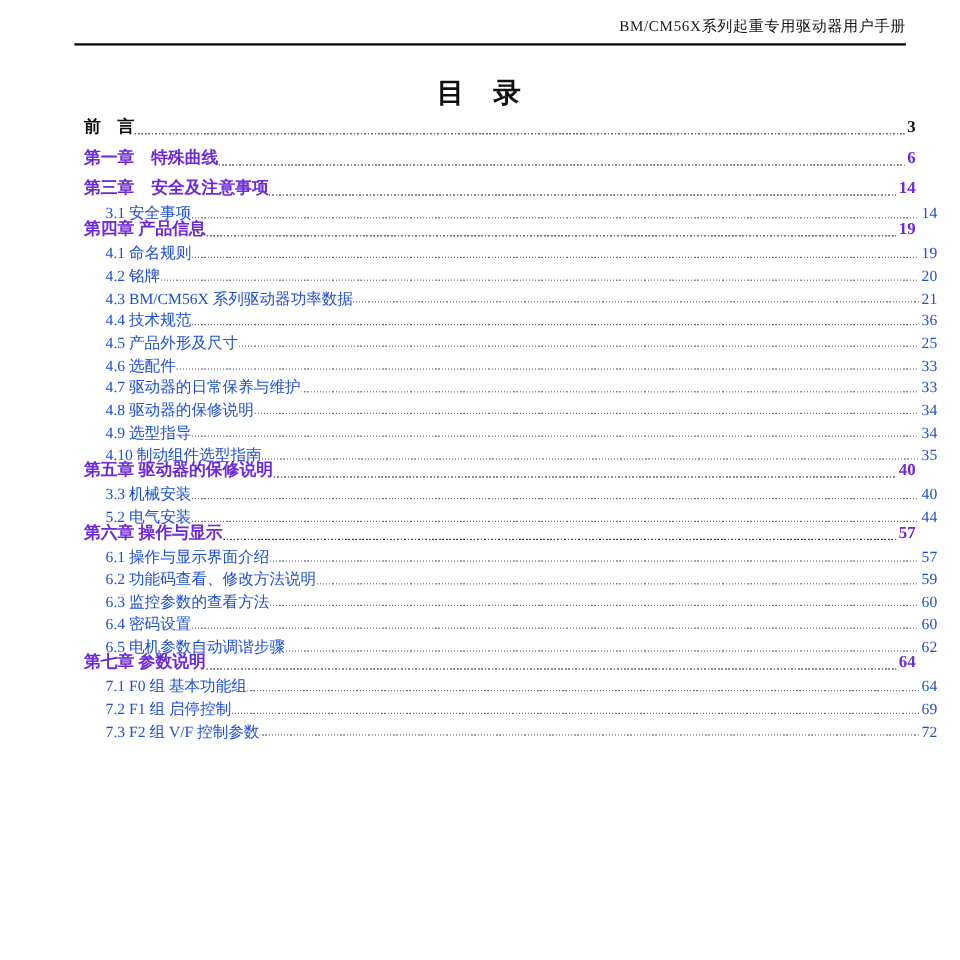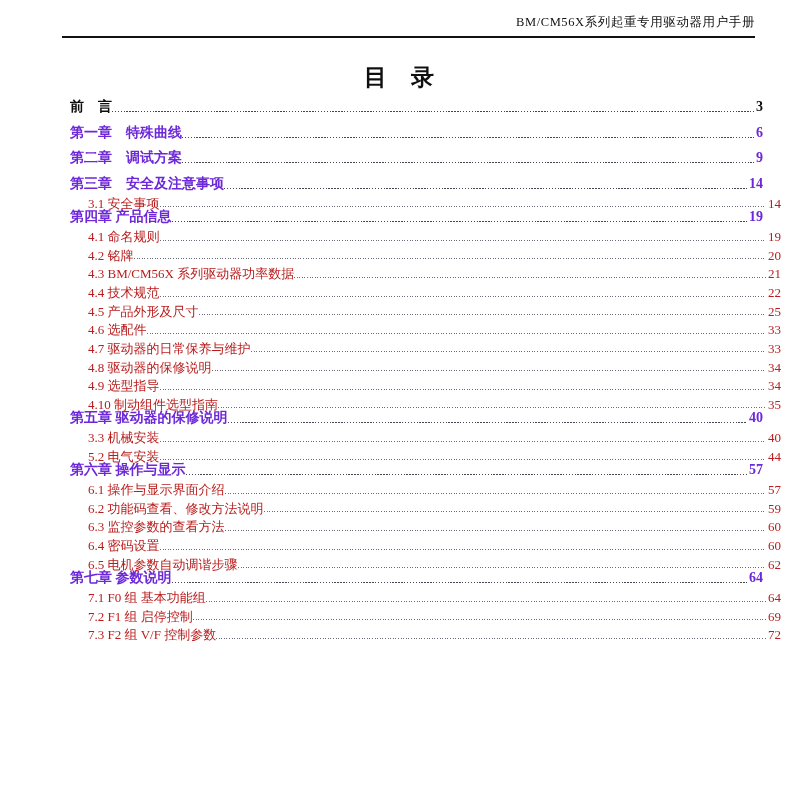--- a/index.html
+++ b/index.html
@@ -138,21 +138,21 @@
     background-image: repeating-linear-gradient(
         to right,
         #44444f 0px, #44444f 1.4px,
         rgba(255,255,255,0) 1.4px, rgba(255,255,255,0) 2.9px);
   }
 
   
   .entry.lvl2 {
     font-weight: normal;
     font-size: 13px;
-    color: #b91c1c;
+    color: #1d4ed8;
     margin-left: 26px;
     margin-top: 5px;
     justify-content: flex-end;
   }
   .entry.lvl2:first-child { margin-top: 0; }
   .entry.lvl2 .pageno { font-weight: normal; }
 
   
   .entry.lvl1.after-sections { margin-top: 0; }
 </style>
@@ -174,25 +174,20 @@
         <span class="label">前　言</span>
         <span class="leader"></span>
         <span class="pageno">3</span>
       </div>
       <div class="entry lvl1">
         <span class="label">第一章　特殊曲线</span>
         <span class="leader"></span>
         <span class="pageno">6</span>
       </div>
       <div class="entry lvl1">
-        <span class="label">第二章　调试方案</span>
-        <span class="leader"></span>
-        <span class="pageno">9</span>
-      </div>
-      <div class="entry lvl1">
         <span class="label">第三章　安全及注意事项</span>
         <span class="leader"></span>
         <span class="pageno">14</span>
       </div>
       <div class="entry lvl2">
         <span class="label">3.1 安全事项</span>
         <span class="leader"></span>
         <span class="pageno">14</span>
       </div>
       <div class="entry lvl1 after-sections">
@@ -211,21 +206,21 @@
         <span class="pageno">20</span>
       </div>
       <div class="entry lvl2">
         <span class="label">4.3 BM/CM56X 系列驱动器功率数据</span>
         <span class="leader"></span>
         <span class="pageno">21</span>
       </div>
       <div class="entry lvl2">
         <span class="label">4.4 技术规范</span>
         <span class="leader"></span>
-        <span class="pageno">22</span>
+        <span class="pageno">36</span>
       </div>
       <div class="entry lvl2">
         <span class="label">4.5 产品外形及尺寸</span>
         <span class="leader"></span>
         <span class="pageno">25</span>
       </div>
       <div class="entry lvl2">
         <span class="label">4.6 选配件</span>
         <span class="leader"></span>
         <span class="pageno">33</span>

